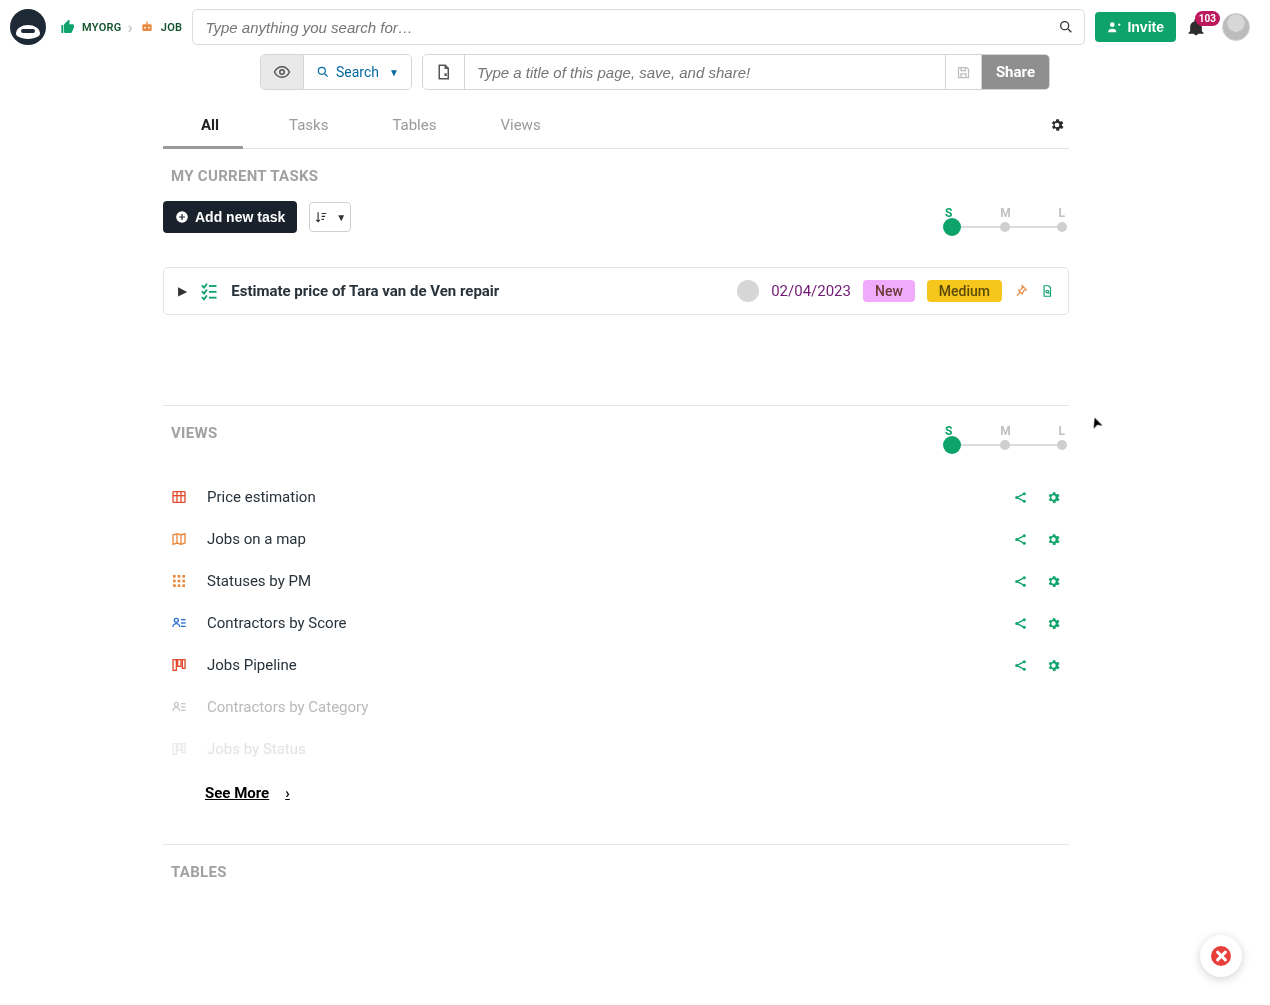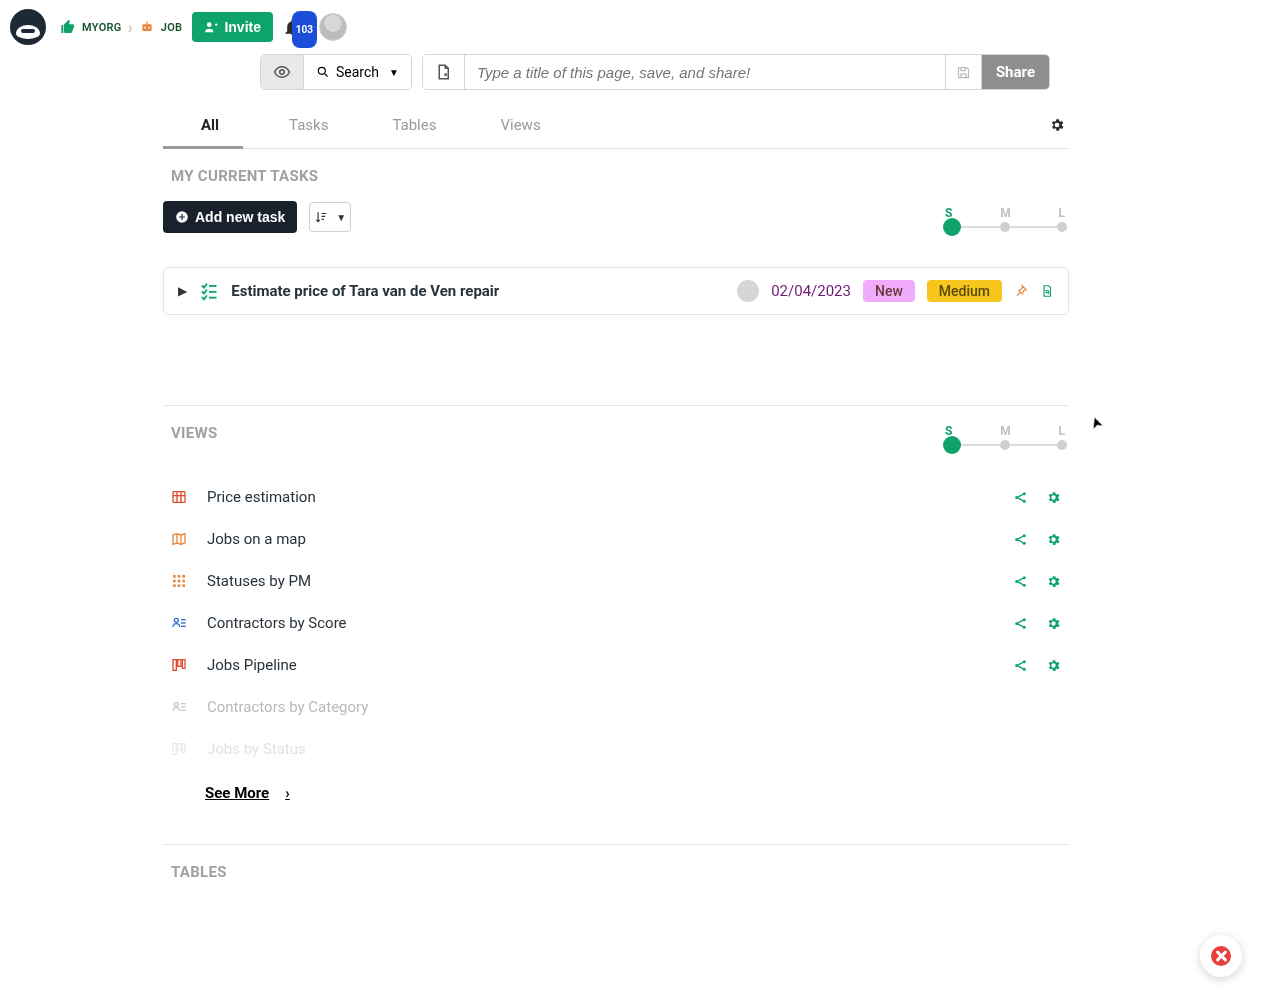--- a/index.html
+++ b/index.html
@@ -61,39 +61,39 @@
   }
   .btn-invite{
     display:flex;align-items:center;justify-content:center;gap:6px;
     height:30px; padding:0 12px;
     background:#0da36b;border:none;border-radius:4px;color:#fff;font-weight:700;font-size:14px;
   }
   .bell-wrap{position:relative; width:26px; text-align:center;}
   .bell-icon{font-size:20px;color:#2c2c2c;}
   .badge{
     position:absolute;top:-6px;right:-8px;
-    background:#1d4ed8;color:#fff;font-size:10px;font-weight:700;
-    padding:13px 4px;border-radius:8px;line-height:11px;
+    background:#be185d;color:#fff;font-size:10px;font-weight:700;
+    padding:2px 4px;border-radius:8px;line-height:11px;
   }
   .avatar{
     width:28px;height:28px;border-radius:50%;
     background:radial-gradient(circle at 50% 35%, #d7d7d7 40%, #bcbcbc 41%);
     border:1px solid #cfcfcf;
   }
 
   
   .secondary {
     display:flex;align-items:center;
     gap:10px;
     padding:0 0 12px 0;
     margin-left:260px;
     width:790px;
   }
   .seg-group{display:flex;border:1px solid #d4d4d4;border-radius:5px;overflow:hidden;height:36px;}
-  .seg-btn{display:flex;align-items:center;padding:0 12px;font-size:14px;color:#000000;background:#fff;}
+  .seg-btn{display:flex;align-items:center;padding:0 12px;font-size:14px;color:#0369a1;background:#fff;}
   .seg-btn.dark{background:#e9e9e9;border-right:1px solid #d4d4d4;}
   .seg-search{gap:6px;}
   .caret{font-size:10px;margin-left:4px;}
   .title-group{flex:1;display:flex;border:1px solid #d4d4d4;border-radius:5px;overflow:hidden;height:36px;}
   .title-group .ico-box{width:42px;display:flex;align-items:center;justify-content:center;border-right:1px solid #d4d4d4;background:#fff;}
   .title-group input{flex:1;border:none;outline:none;font-size:15px;font-style:italic;color:#9a9a9a;padding:0 12px;background:#fff;}
   .title-group .save-box{width:36px;display:flex;align-items:center;justify-content:center;border-left:1px solid #d4d4d4;background:#fff;color:#bcbcbc;}
   .title-group .share-box{padding:0 14px;display:flex;align-items:center;background:#8f8f8f;color:#fff;font-weight:700;font-size:15px;border-left:1px solid #d4d4d4;}
 
   
@@ -224,20 +224,29 @@
       <svg width="16" height="16" viewBox="0 0 24 24" fill="currentColor">
           <rect x="5" y="8" width="14" height="10" rx="2"></rect>
           <circle cx="9" cy="13" r="1.4" fill="#fff"></circle>
           <circle cx="15" cy="13" r="1.4" fill="#fff"></circle>
           <rect x="11" y="4" width="2" height="4"></rect>
         </svg>
     </span>
     <span class="bc-text">JOB</span>
   </div>
 
+  <div class="global-search">
+    <input placeholder="Type anything you search for…" style="">
+    <span style="color:#333;">
+      <svg width="16" height="16" viewBox="0 0 24 24" fill="none" stroke="currentColor" stroke-width="2">
+          <circle cx="10" cy="10" r="6"></circle>
+          <line x1="20" y1="20" x2="15" y2="15"></line>
+        </svg>
+    </span>
+  </div>
 
   <button class="btn-invite">
     <span>
       <svg width="14" height="14" viewBox="0 0 24 24" fill="currentColor">
           <circle cx="9" cy="8" r="4"></circle>
           <path d="M2 20c0-3 3-5 7-5s7 2 7 5v1H2z"></path>
           <path d="M19 8h4M21 6v4" stroke="#fff" stroke-width="2"></path>
         </svg>
     </span>
     <span>Invite</span>

